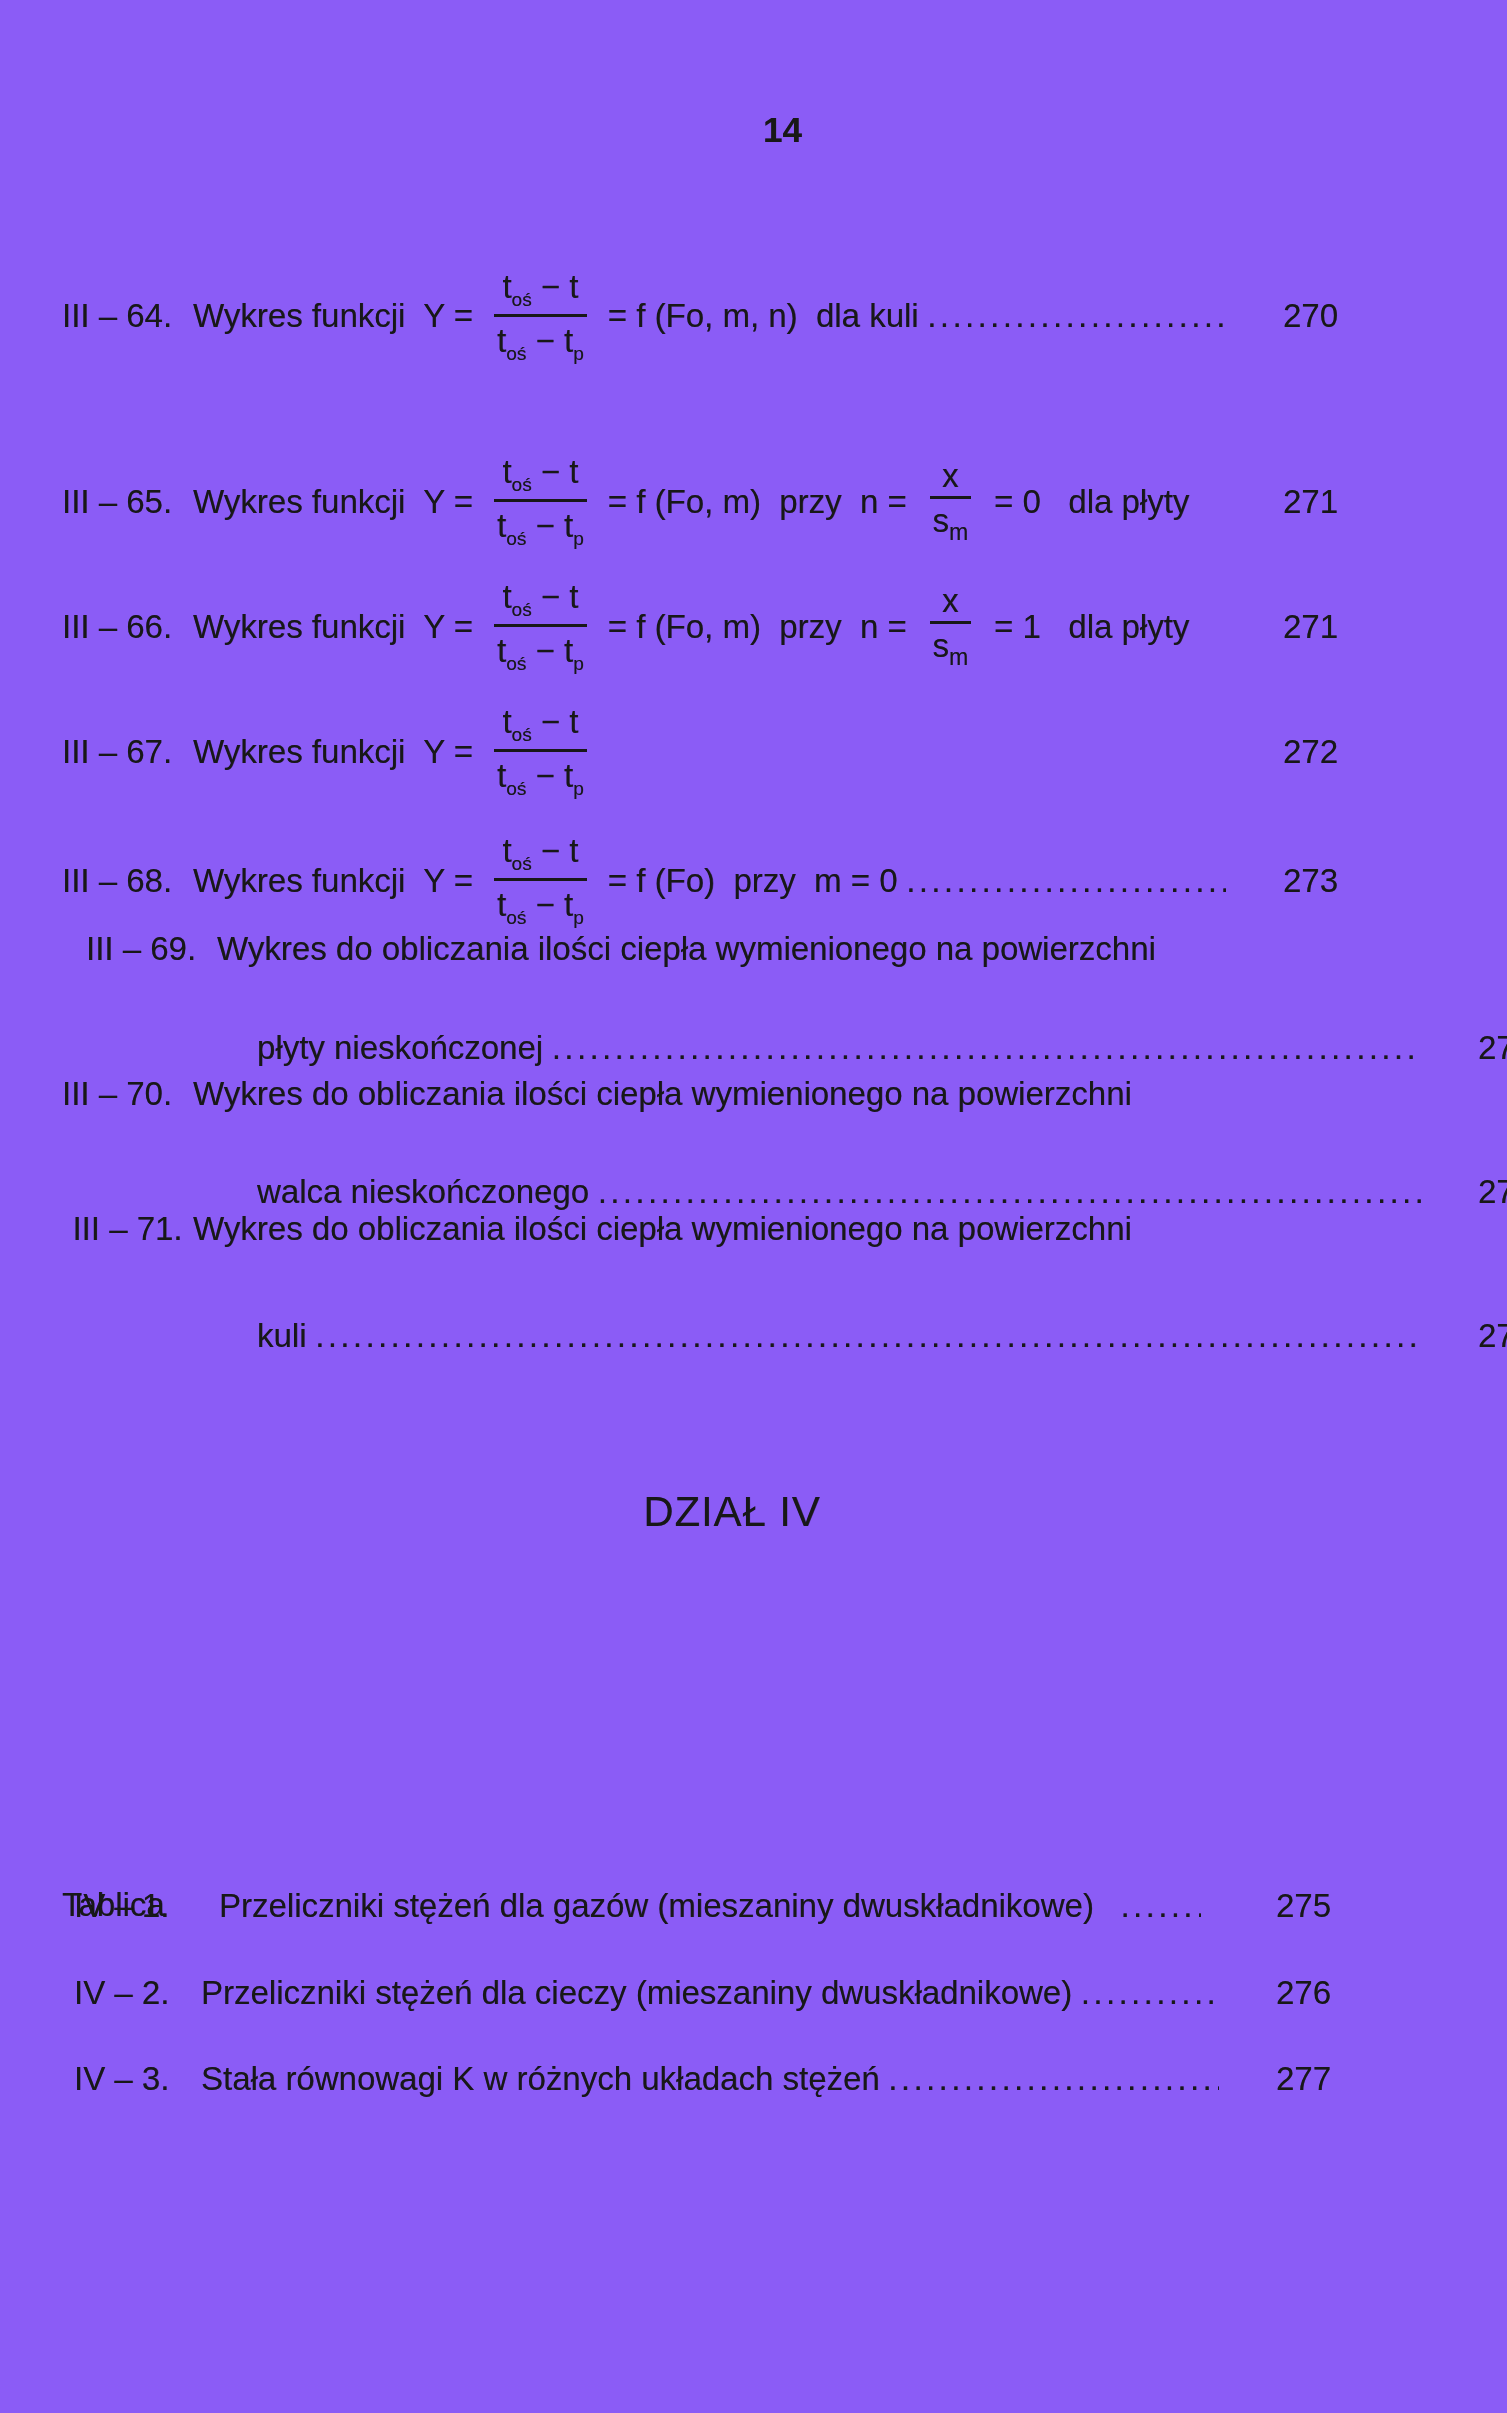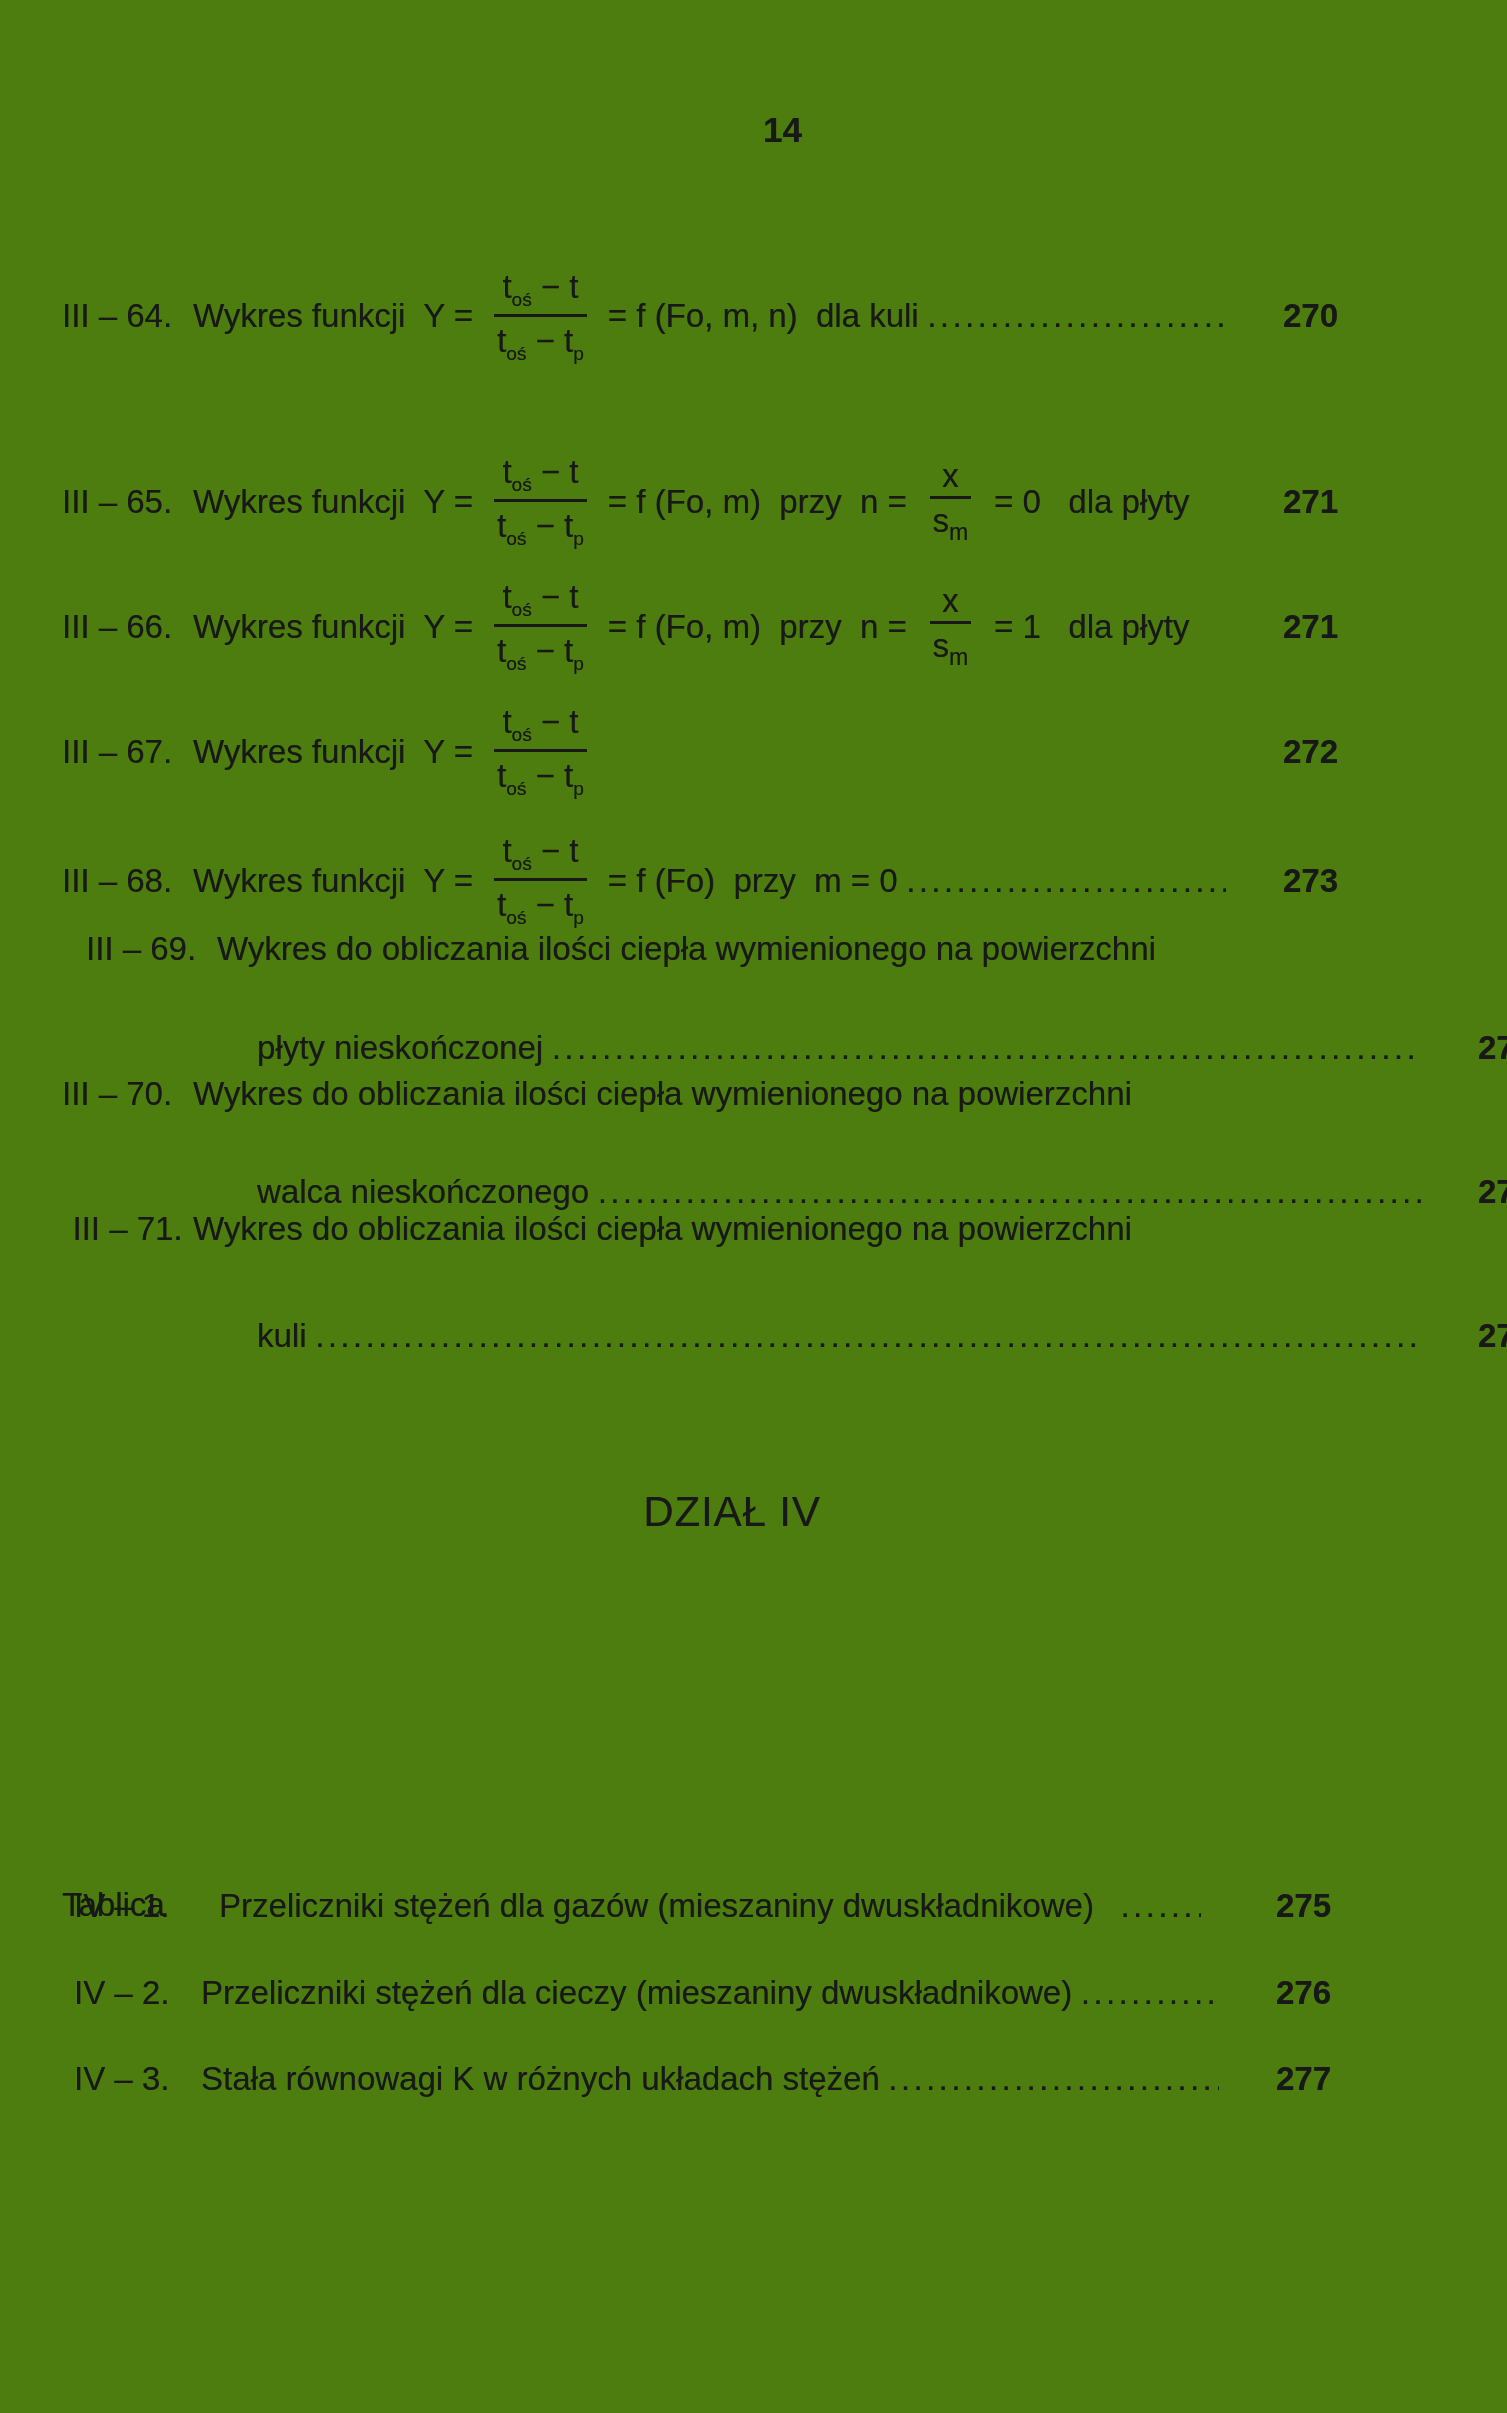--- a/index.html
+++ b/index.html
@@ -1,35 +1,35 @@
 <!DOCTYPE html>
 <html style="font-size:13.8px"><head>
 <meta charset="utf-8">
 <style>
   html,body { margin:0; padding:0; background:#e8e8e6; }
   .page {
     position:relative;
     width:1508px; height:2413px;
     margin:0 auto;
-    background:#4d7c0f;
+    background:#8b5cf6;
     font-family:"Liberation Sans", sans-serif;
     color:#181818;
     overflow:hidden;
     text-shadow:0.3px 0.3px 0.4px rgba(0,0,0,0.45);
   }
   .pgnum-top { position:absolute; left:763px; top:110px; font-size:35px; font-weight:bold; }
 
   .row { position:absolute; left:62px; width:1276px; display:flex; font-size:33px; }
   .row.formula { align-items:center; }
   .row.textline { align-items:baseline; }
   .lbl { width:131px; flex-shrink:0; white-space:pre; }
   .t { white-space:pre; flex-shrink:0; }
   .spacer { flex:1 1 0px; }
   .dots { flex:1 1 0px; min-width:0; overflow:hidden; white-space:nowrap; letter-spacing:3.4px; margin:0 38px 0 8.6px; }
-  .pg { flex-shrink:0; min-width:74px; text-align:right; white-space:pre;font-weight:bold; }
+  .pg { flex-shrink:0; min-width:74px; text-align:right; white-space:pre; }
 
   .frac { display:inline-flex; flex-direction:column; align-items:center; margin:0 15.5px; flex-shrink:0; line-height:1.15; }
   .frac .fnum { border-bottom:3.4px solid #181818; padding:0 8.6px 3.4px 8.6px; white-space:pre; }
   .frac .fden { padding:5.2px 8.6px 0 8.6px; white-space:pre; }
   .frac sub { font-size:19px; }
   .xfrac { display:inline-flex; flex-direction:column; align-items:center; margin:0 13.8px; flex-shrink:0; line-height:1.1; }
   .xfrac .fnum { border-bottom:3.4px solid #181818; padding:0 12px 1.7px 12px; white-space:pre; }
   .xfrac .fden { padding:3.4px 12px 0 12px; white-space:pre; }
   .xfrac sub { font-size:23px; }
 

